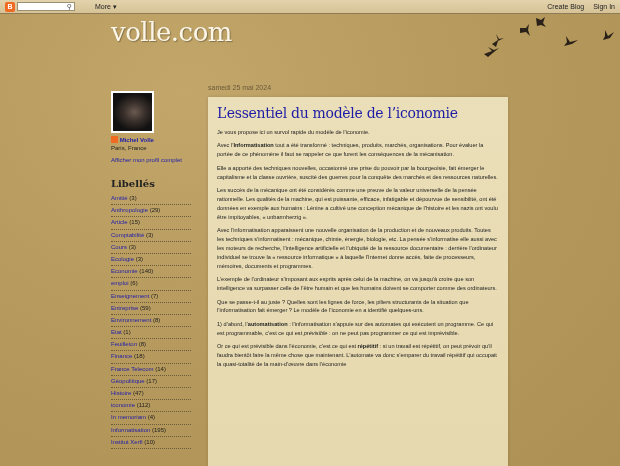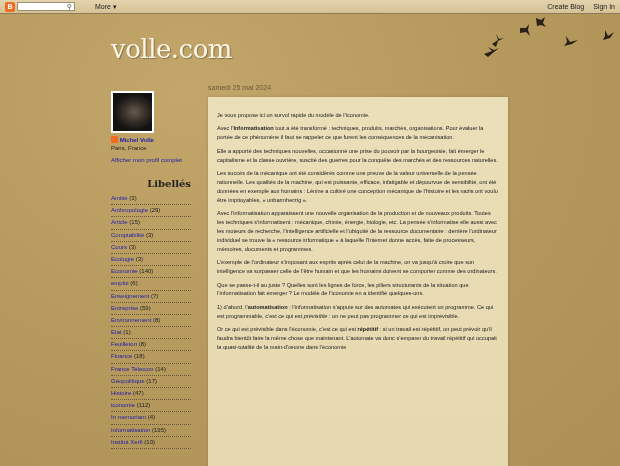--- a/index.html
+++ b/index.html
@@ -28,21 +28,21 @@
     position: absolute; right: 2px; top: 0px; font-size: 7px; line-height: 8px; color: #555;
   }
   .nav-more {
     position: absolute; left: 95px; top: 2px; font-size: 7px; color: #222; line-height: 10px;
   }
   .nav-right {
     position: absolute; right: 5px; top: 2px; font-size: 7px; color: #222; line-height: 10px;
   }
   .nav-right span { margin-left: 7px; }
   .blog-title {
-    position: absolute; left: 111px; top: 34px;
+    position: absolute; left: 111px; top: 17px;
     font-family: "DejaVu Serif", serif; font-size: 26px; color: #fbf6e8;
     text-shadow: 1px 1px 1px rgba(0,0,0,0.3); letter-spacing: -0.5px;
   }
   .birds { position: absolute; left: 440px; top: 14px; width: 180px; height: 50px; }
   .sidebar { position: absolute; left: 111px; top: 85px; width: 80px; }
   .sidebar h2 {
     font-family: "DejaVu Serif", serif; font-size: 10px; font-weight: bold; color: #222;
   }
   .profile-photo {
     margin-top: 6px; width: 43px; height: 42px; background: #fff; padding: 2px;
@@ -51,21 +51,21 @@
     width: 100%; height: 100%;
     background: radial-gradient(ellipse at 55% 50%, #6a5a50 0%, #3a302b 35%, #111 70%);
   }
   .profile-name { margin-top: 3px; font-size: 6px; line-height: 8px; }
   .profile-name .bico {
     display: inline-block; width: 7px; height: 7px; background: #f06a22; vertical-align: -1px;
   }
   .profile-name a { color: #2222aa; font-weight: bold; }
   .profile-loc { font-size: 6px; color: #222; line-height: 9px; }
   .profile-link { font-size: 6px; color: #2222aa; line-height: 10px; margin-top: 2px; }
-  .labels-title { margin-top: 13px; text-align: right; }
+  .labels-title { margin-top: 13px; }
   .labels { margin-top: 4px; list-style: none; }
   .labels li {
     font-size: 6px; line-height: 11.2px; height: 12.2px; border-bottom: 1px dotted #6b5a3a;
     color: #222; white-space: nowrap;
   }
   .labels li a { color: #2222aa; }
   .post-date {
     position: absolute; left: 208px; top: 84px; font-size: 7px; color: #6b5a3a;
   }
   .post {
@@ -142,20 +142,21 @@
       <li><a>Histoire</a><span> (47)</span></li>
       <li><a>iconomie</a><span> (112)</span></li>
       <li><a>In memoriam</a><span> (4)</span></li>
       <li><a>Informatisation</a><span> (195)</span></li>
       <li><a>Institut Xerfi</a><span> (10)</span></li>
     </ul>
 </div>
 
 <div class="post-date">samedi 25 mai 2024</div>
 <div class="post">
+  <h3>L’essentiel du modèle de l’iconomie</h3>
   <div id="post-body">
       <p><span>Je vous propose ici un survol rapide du modèle de l’iconomie.</span></p>
       <p><span>Avec l’</span><b>Informatisation</b><span> tout a été transformé : techniques, produits, marchés, organisations. Pour évaluer la portée de ce phénomène il faut se rappeler ce que furent les conséquences de la mécanisation.</span></p>
       <p><span>Elle a apporté des techniques nouvelles, occasionné une prise du pouvoir par la bourgeoisie, fait émerger le capitalisme et la classe ouvrière, suscité des guerres pour la conquête des marchés et des ressources naturelles.</span></p>
       <p><span>Les succès de la mécanique ont été considérés comme une preuve de la valeur universelle de la pensée rationnelle. Les qualités de la machine, qui est puissante, efficace, infatigable et dépourvue de sensibilité, ont été données en exemple aux humains : Lénine a cultivé une conception mécanique de l’histoire et les nazis ont voulu être impitoyables, « unbarmherzig ».</span></p>
       <p><span>Avec l’informatisation apparaissent une nouvelle organisation de la production et de nouveaux produits. Toutes les techniques s’informatisent : mécanique, chimie, énergie, biologie, etc. La pensée s’informatise elle aussi avec les moteurs de recherche, l’intelligence artificielle et l’ubiquité de la ressource documentaire : derrière l’ordinateur individuel se trouve la « ressource informatique » à laquelle l’Internet donne accès, faite de processeurs, mémoires, documents et programmes.</span></p>
       <p><span>L’exemple de l’ordinateur s’imposant aux esprits après celui de la machine, on va jusqu’à croire que son intelligence va surpasser celle de l’être humain et que les humains doivent se comporter comme des ordinateurs.</span></p>
       <p><span>Que se passe-t-il au juste ? Quelles sont les lignes de force, les piliers structurants de la situation que l’informatisation fait émerger ? Le modèle de l’iconomie en a identifié quelques-uns.</span></p>
       <p><span>1) d’abord, l’</span><b>automatisation</b><span> : l’informatisation s’appuie sur des automates qui exécutent un programme. Ce qui est programmable, c’est ce qui est </span><i>prévisible</i><span> : on ne peut pas programmer ce qui est imprévisible.</span></p>
       <p><span>Or ce qui est prévisible dans l’économie, c’est ce qui est </span><b>répétitif</b><span> : si un travail est répétitif, on peut prévoir qu’il faudra bientôt faire la même chose que maintenant. L’automate va donc s’emparer du travail répétitif qui occupait la quasi-totalité de la main-d’œuvre dans l’économie</span></p>

